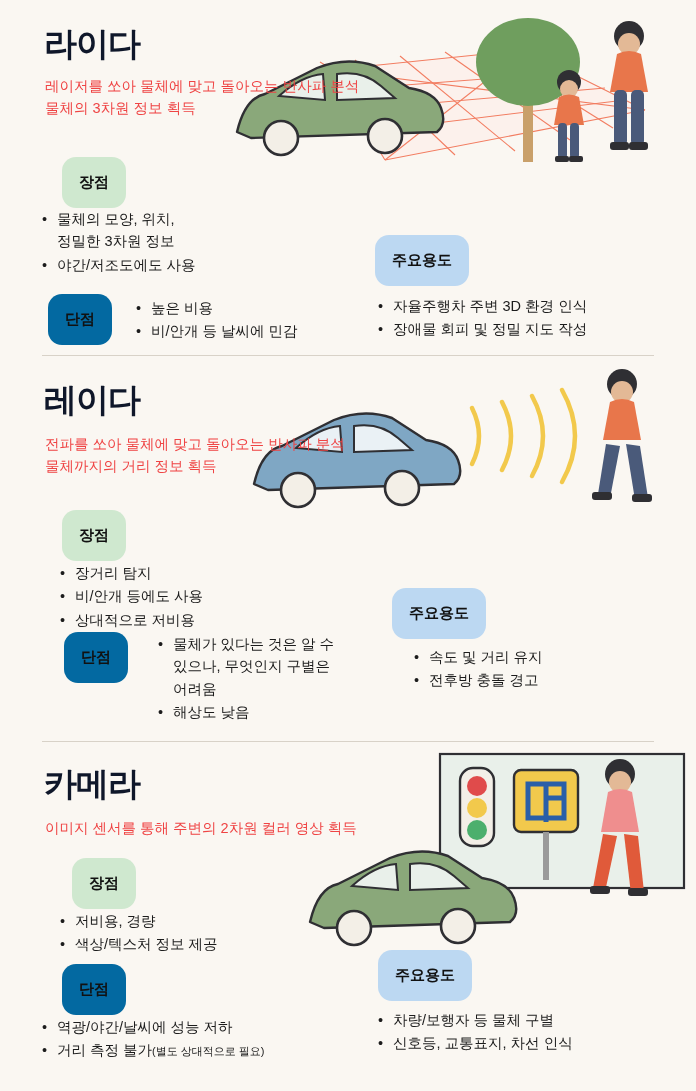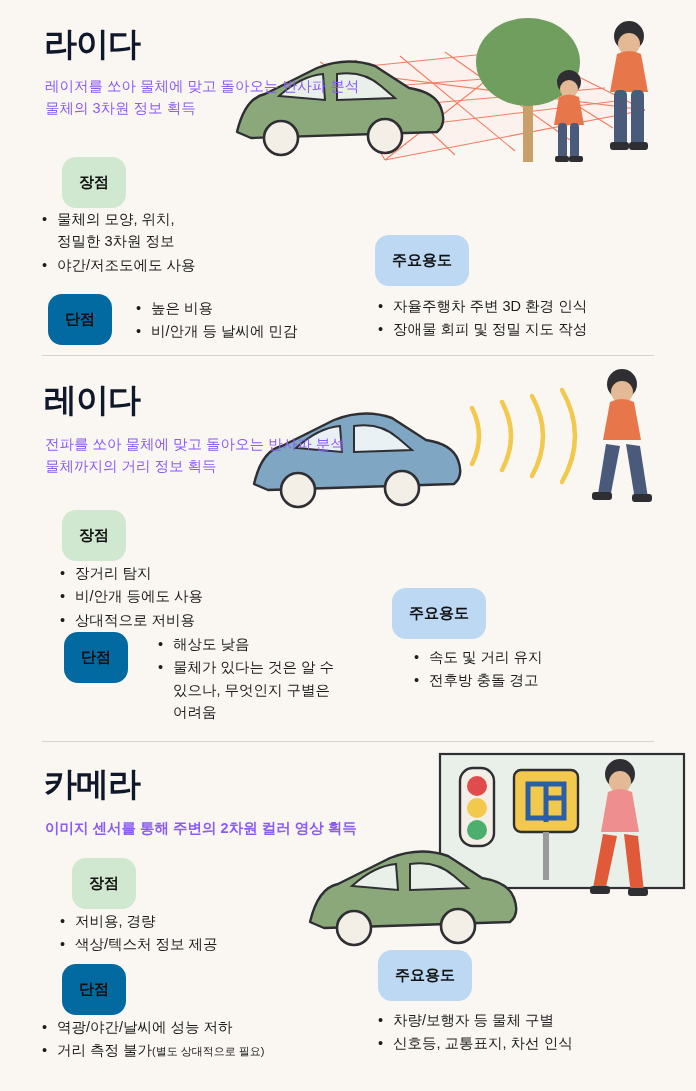--- a/index.html
+++ b/index.html
@@ -33,21 +33,21 @@
     font-size: 33px;
     font-weight: bold;
     letter-spacing: -1px;
     color: #0f172a;
     margin: 0;
     padding: 0;
   }
   .sec-desc {
     font-size: 14.5px;
     line-height: 1.5;
-    color: #8b5cf6;
+    color: #ef4444;
     white-space: pre-line;
   }
   .pill {
     display: inline-block;
     border-radius: 14px;
     padding: 16px 17px;
     font-size: 15px;
     font-weight: bold;
     color: #111;
     text-align: center;
@@ -92,21 +92,21 @@
 
   
   #sec-radar { height: 385px; }
   #radar-title { left: 44px; top: 22px; }
   #radar-desc { left: 45px; top: 78px; width: 400px; }
   #radar-art { left: 240px; top: 8px; width: 440px; height: 200px; }
 
   
   #sec-cam { height: 348px; }
   #cam-title { left: 44px; top: 20px; }
-  #cam-desc { left: 45px; top: 76px; width: 430px; font-weight: bold; }
+  #cam-desc { left: 45px; top: 76px; width: 430px; }
   #cam-pro-pill { left: 72px; top: 116px; }
   #cam-pro-list { left: 48px; top: 156px; width: 260px; }
   #cam-con-pill { left: 62px; top: 222px; }
   #cam-con-list { left: 30px; top: 262px; width: 330px; }
   #cam-use-pill { left: 378px; top: 208px; }
   #cam-use-list { left: 366px; top: 255px; width: 310px; }
   #cam-art { left: 300px; top: 10px; width: 390px; height: 215px; }
 </style>
 </head>
 <body>
@@ -241,24 +241,24 @@
     <ul class="bul abs" style="left:48px; top:194px; width:250px;">
       <li>장거리 탐지</li>
       <li>비/안개 등에도 사용</li>
       <li>상대적으로 저비용</li>
     </ul>
 
     <div class="abs" style="left:64px; top:276px;">
       <span class="pill pill-con">단점</span>
     </div>
     <ul class="bul abs" style="left:146px; top:265px; width:230px;">
-      <li>해상도 낮음</li>
       <li style="white-space:pre-line">물체가 있다는 것은 알 수
 있으나, 무엇인지 구별은
 어려움</li>
+      <li>해상도 낮음</li>
     </ul>
 
     <div class="abs" style="left:392px; top:232px;">
       <span class="pill pill-use">주요용도</span>
     </div>
     <ul class="bul abs" style="left:402px; top:278px; width:260px;">
       <li>속도 및 거리 유지</li>
       <li>전후방 충돌 경고</li>
     </ul>
   </div>

